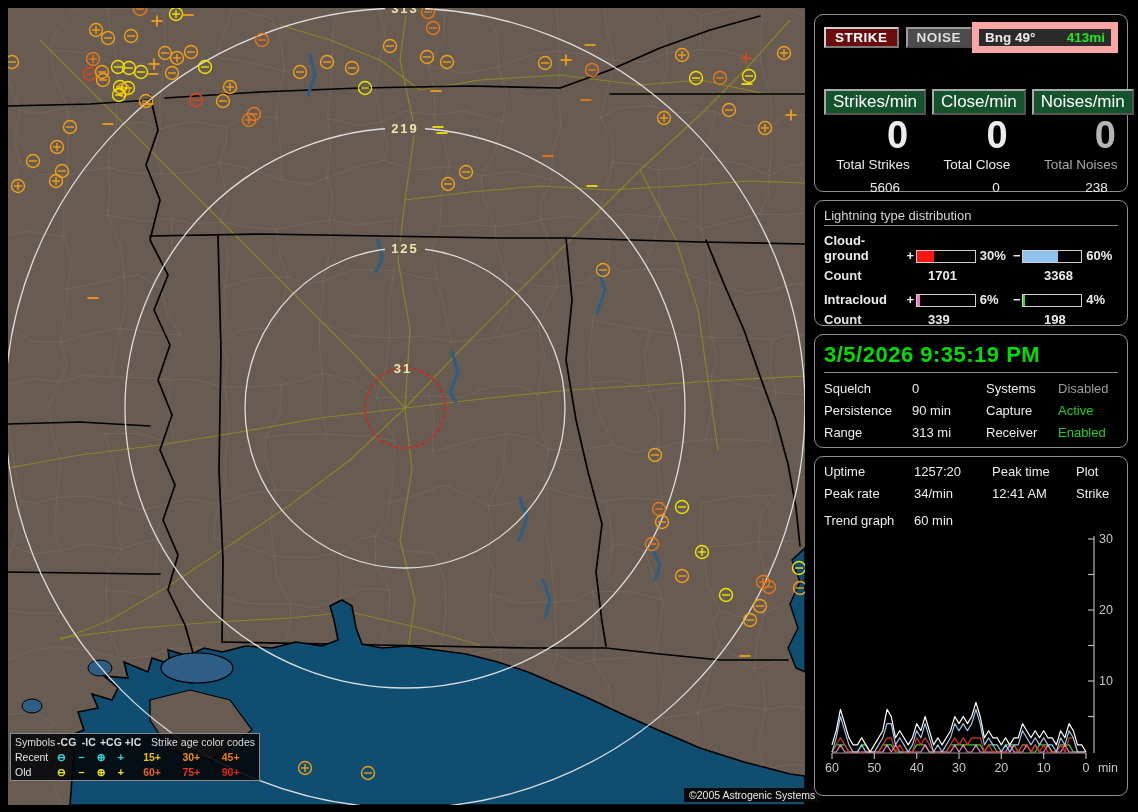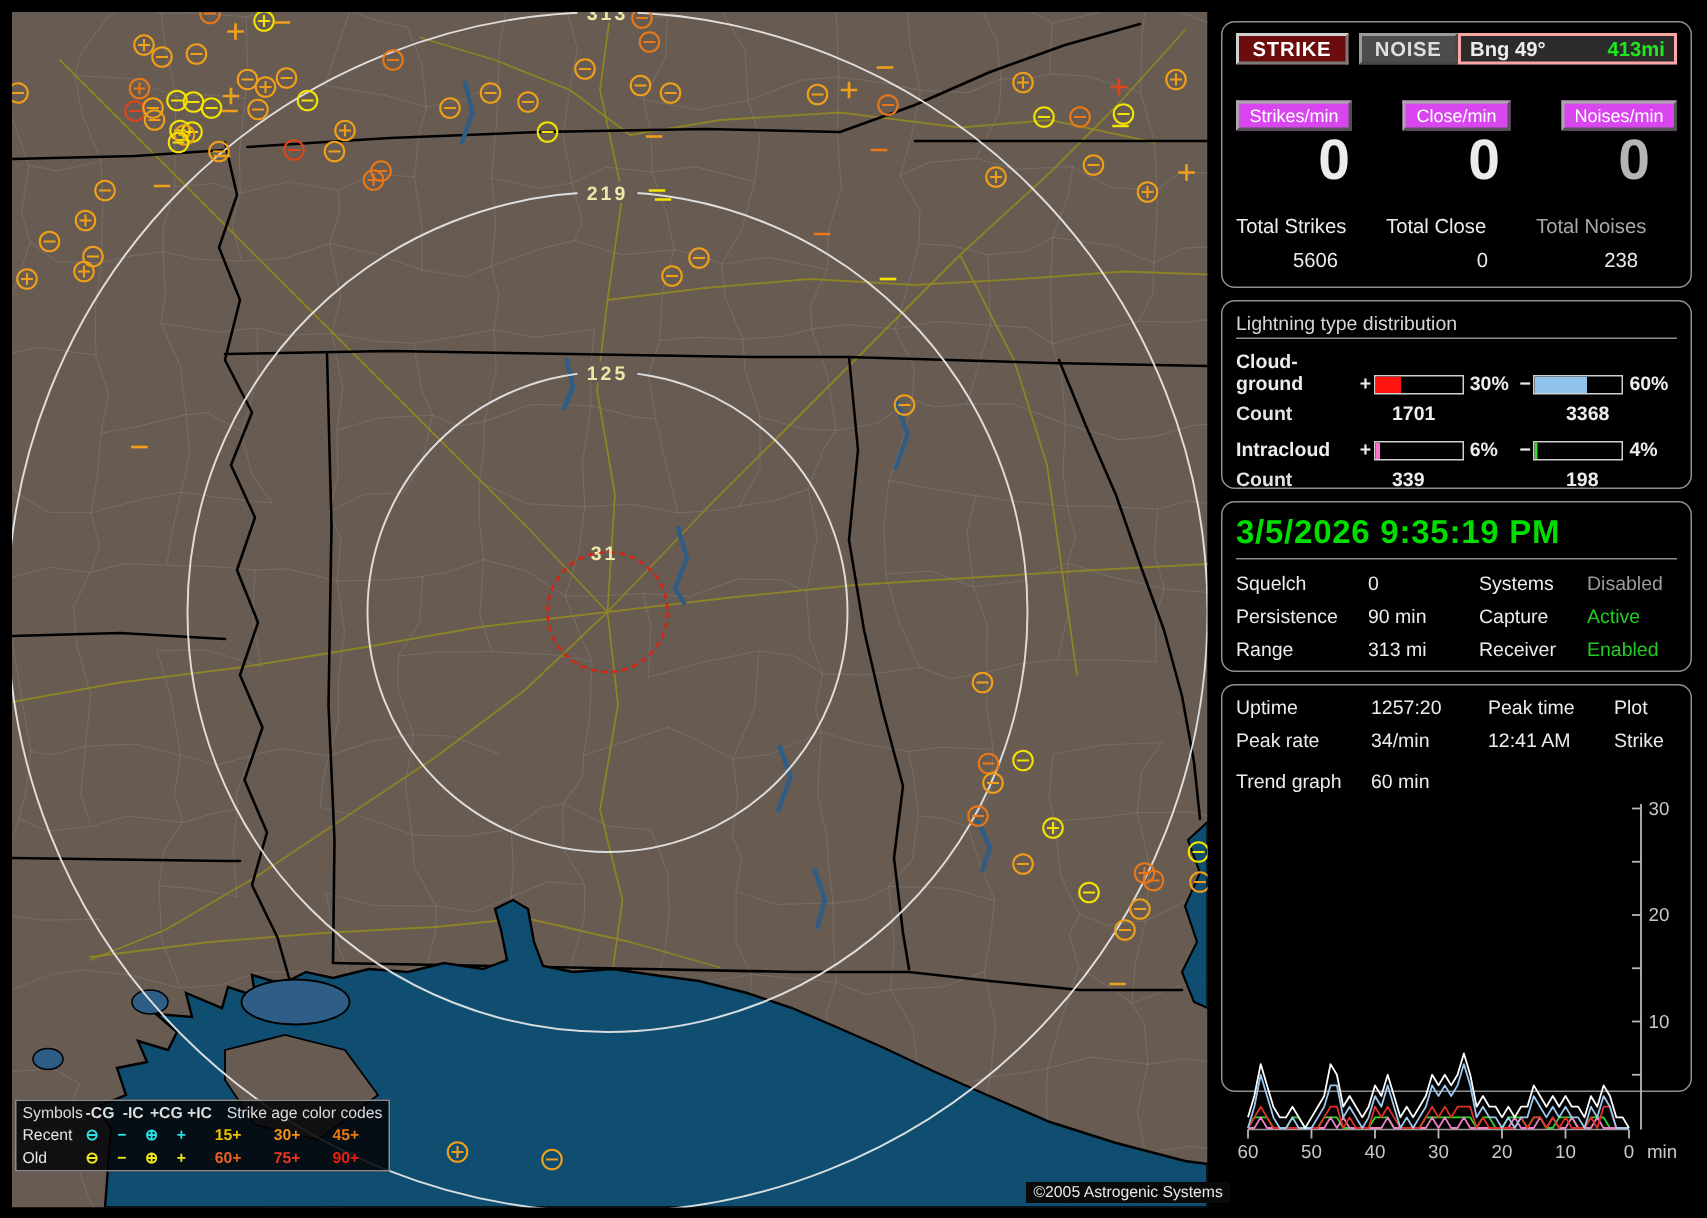--- a/index.html
+++ b/index.html
@@ -18,36 +18,36 @@
   .leg-age{width:42px;text-align:left;font-weight:bold;padding-left:6px;}
   .leg-head{color:#dcdcdc;}
   #map-copyright{position:absolute;left:676px;top:780px;background:#0a0a0a;
      color:#e8e8e8;font-size:10.5px;padding:1px 5px;white-space:nowrap;}
   
   .panel{position:absolute;left:814px;width:314px;background:#000;
      border:1px solid #8f8f8f;border-radius:9px;box-sizing:border-box;padding:7px 9px;}
   #panel-counters{top:14px;height:178px;}
   #panel-dist{top:200px;height:126px;}
   #panel-status{top:334px;height:114px;}
-  #panel-session{top:456px;height:272px;}
+  #panel-session{top:456px;height:340px;}
   .toolbar-row{display:flex;align-items:center;}
   .btn{font-weight:bold;font-size:13.5px;padding:1px 9px;cursor:pointer;}
   #strike-btn{background:#6b0d0d;color:#fff;border:2px outset #cfcfcf;letter-spacing:.5px;}
   #noise-btn{background:#4c4c4c;color:#dfdfdf;border:2px outset #9a9a9a;margin-left:7px;letter-spacing:.5px;}
-  #bng-box{margin-left:auto;background:#2b2b2b;border:2px solid #fca5a5;
+  #bng-box{margin-left:auto;background:#2b2b2b;border:7px solid #fca5a5;
      width:132px;display:flex;justify-content:space-between;padding:1px 6px;font-size:13.5px;font-weight:bold;}
   #bng-range{color:#22e522;}
   .cnt-grid{display:grid;grid-template-columns:1fr 1fr 1fr;column-gap:6px;margin-top:24px;}
-  .chip{background:#d946ef;color:#fff;border:2px outset #a8a8a8;font-size:12px;
-     padding:1px 7px;justify-self:start;cursor:pointer;white-space:nowrap;}
+  .chip{background:#14532d;color:#fff;border:2px outset #a8a8a8;font-size:17px;
+     padding:1px 7px;justify-self:start;cursor:pointer;white-space:nowrap;margin-top:12px;}
   .cnt-grid .c2{justify-self:center;}
   .cnt-grid .c3{justify-self:end;}
   .big0{font-size:38px;font-weight:bold;text-align:right;padding-right:18px;line-height:40px;}
   .big0.dim{color:#b5b5b5;}
-  .tot-lab{font-size:13.5px;text-align:left;padding-right:4px;margin-top:16px;white-space:nowrap;}
+  .tot-lab{font-size:13.5px;text-align:center;padding-right:4px;margin-top:2px;white-space:nowrap;}
   .tot-lab.dim{color:#a8a8a8;}
   .tot-val{font-size:13.5px;text-align:right;padding-right:26px;margin-top:8px;}
   
   .dist-title{font-size:13px;color:#d6d6d6;border-bottom:1px solid #8c8c8c;padding-bottom:2px;margin-bottom:7px;}
   .dist-row{display:flex;align-items:flex-end;font-weight:bold;font-size:13px;margin-top:3px;}
   .dist-label{width:92px;}
   .dist-sign{width:12px;text-align:center;}
   .bar{width:66px;height:11px;border:1px solid #d0d0d0;background:#000;display:inline-block;overflow:hidden;}
   .bar .fill{display:block;height:100%;}
   .pct{width:36px;text-align:left;padding-left:4px;}

